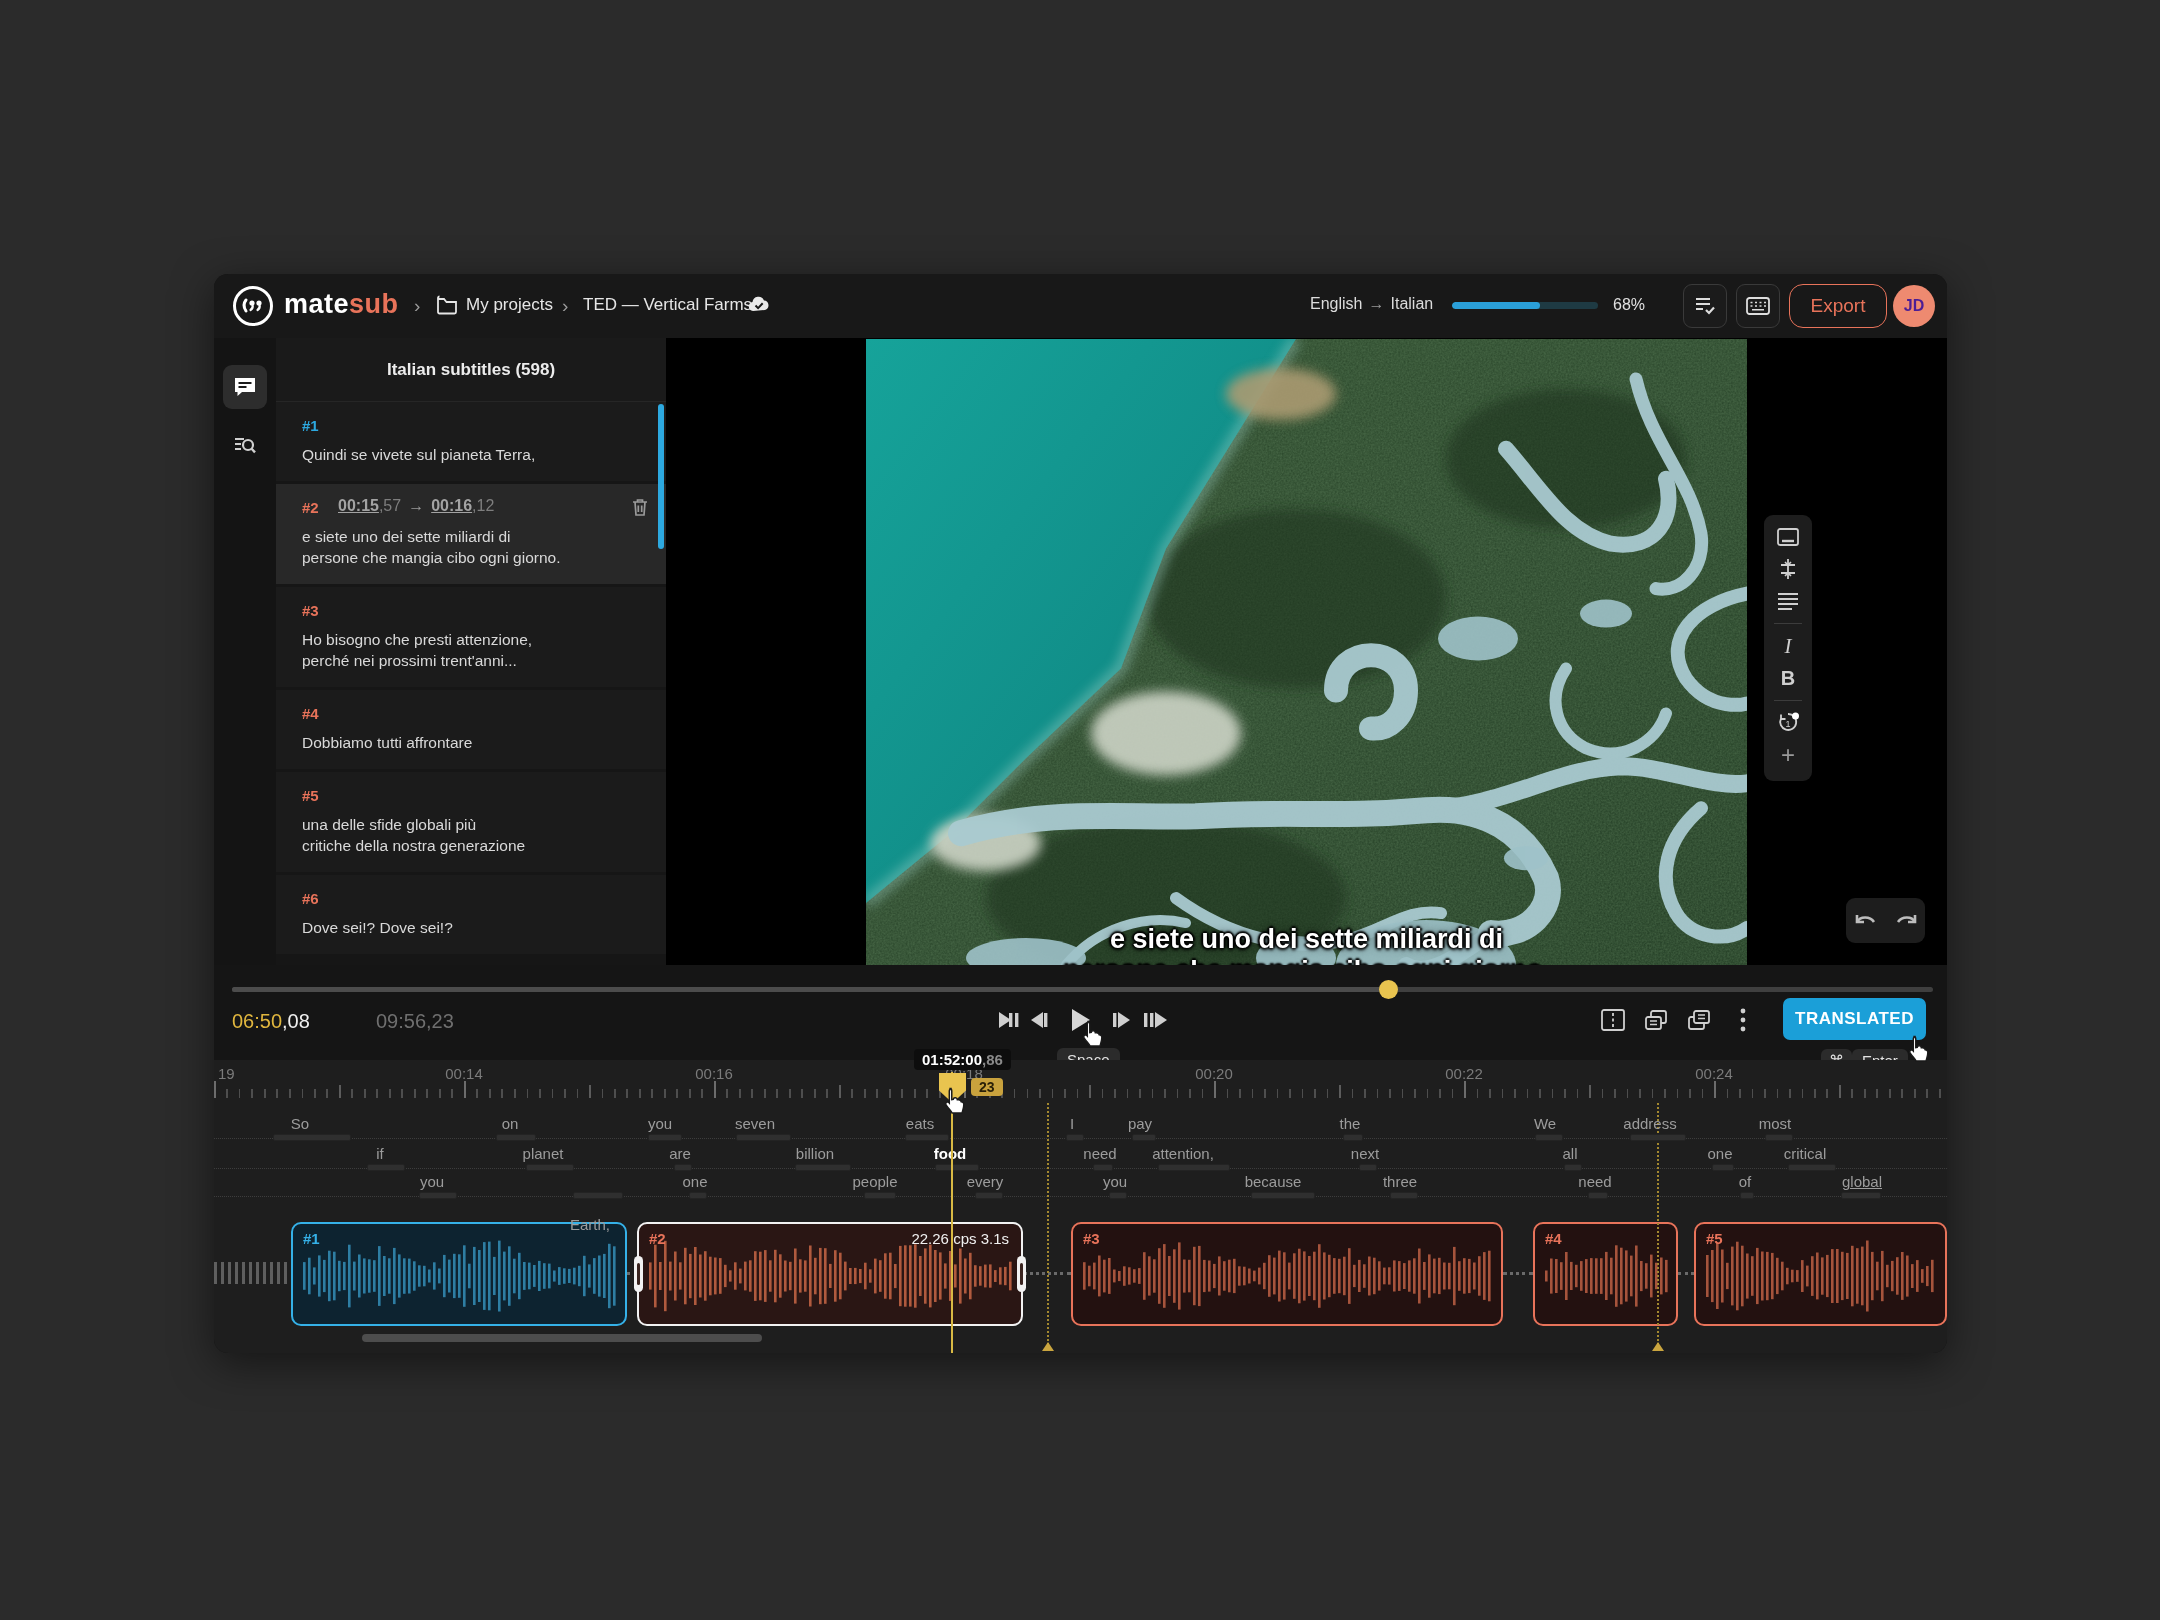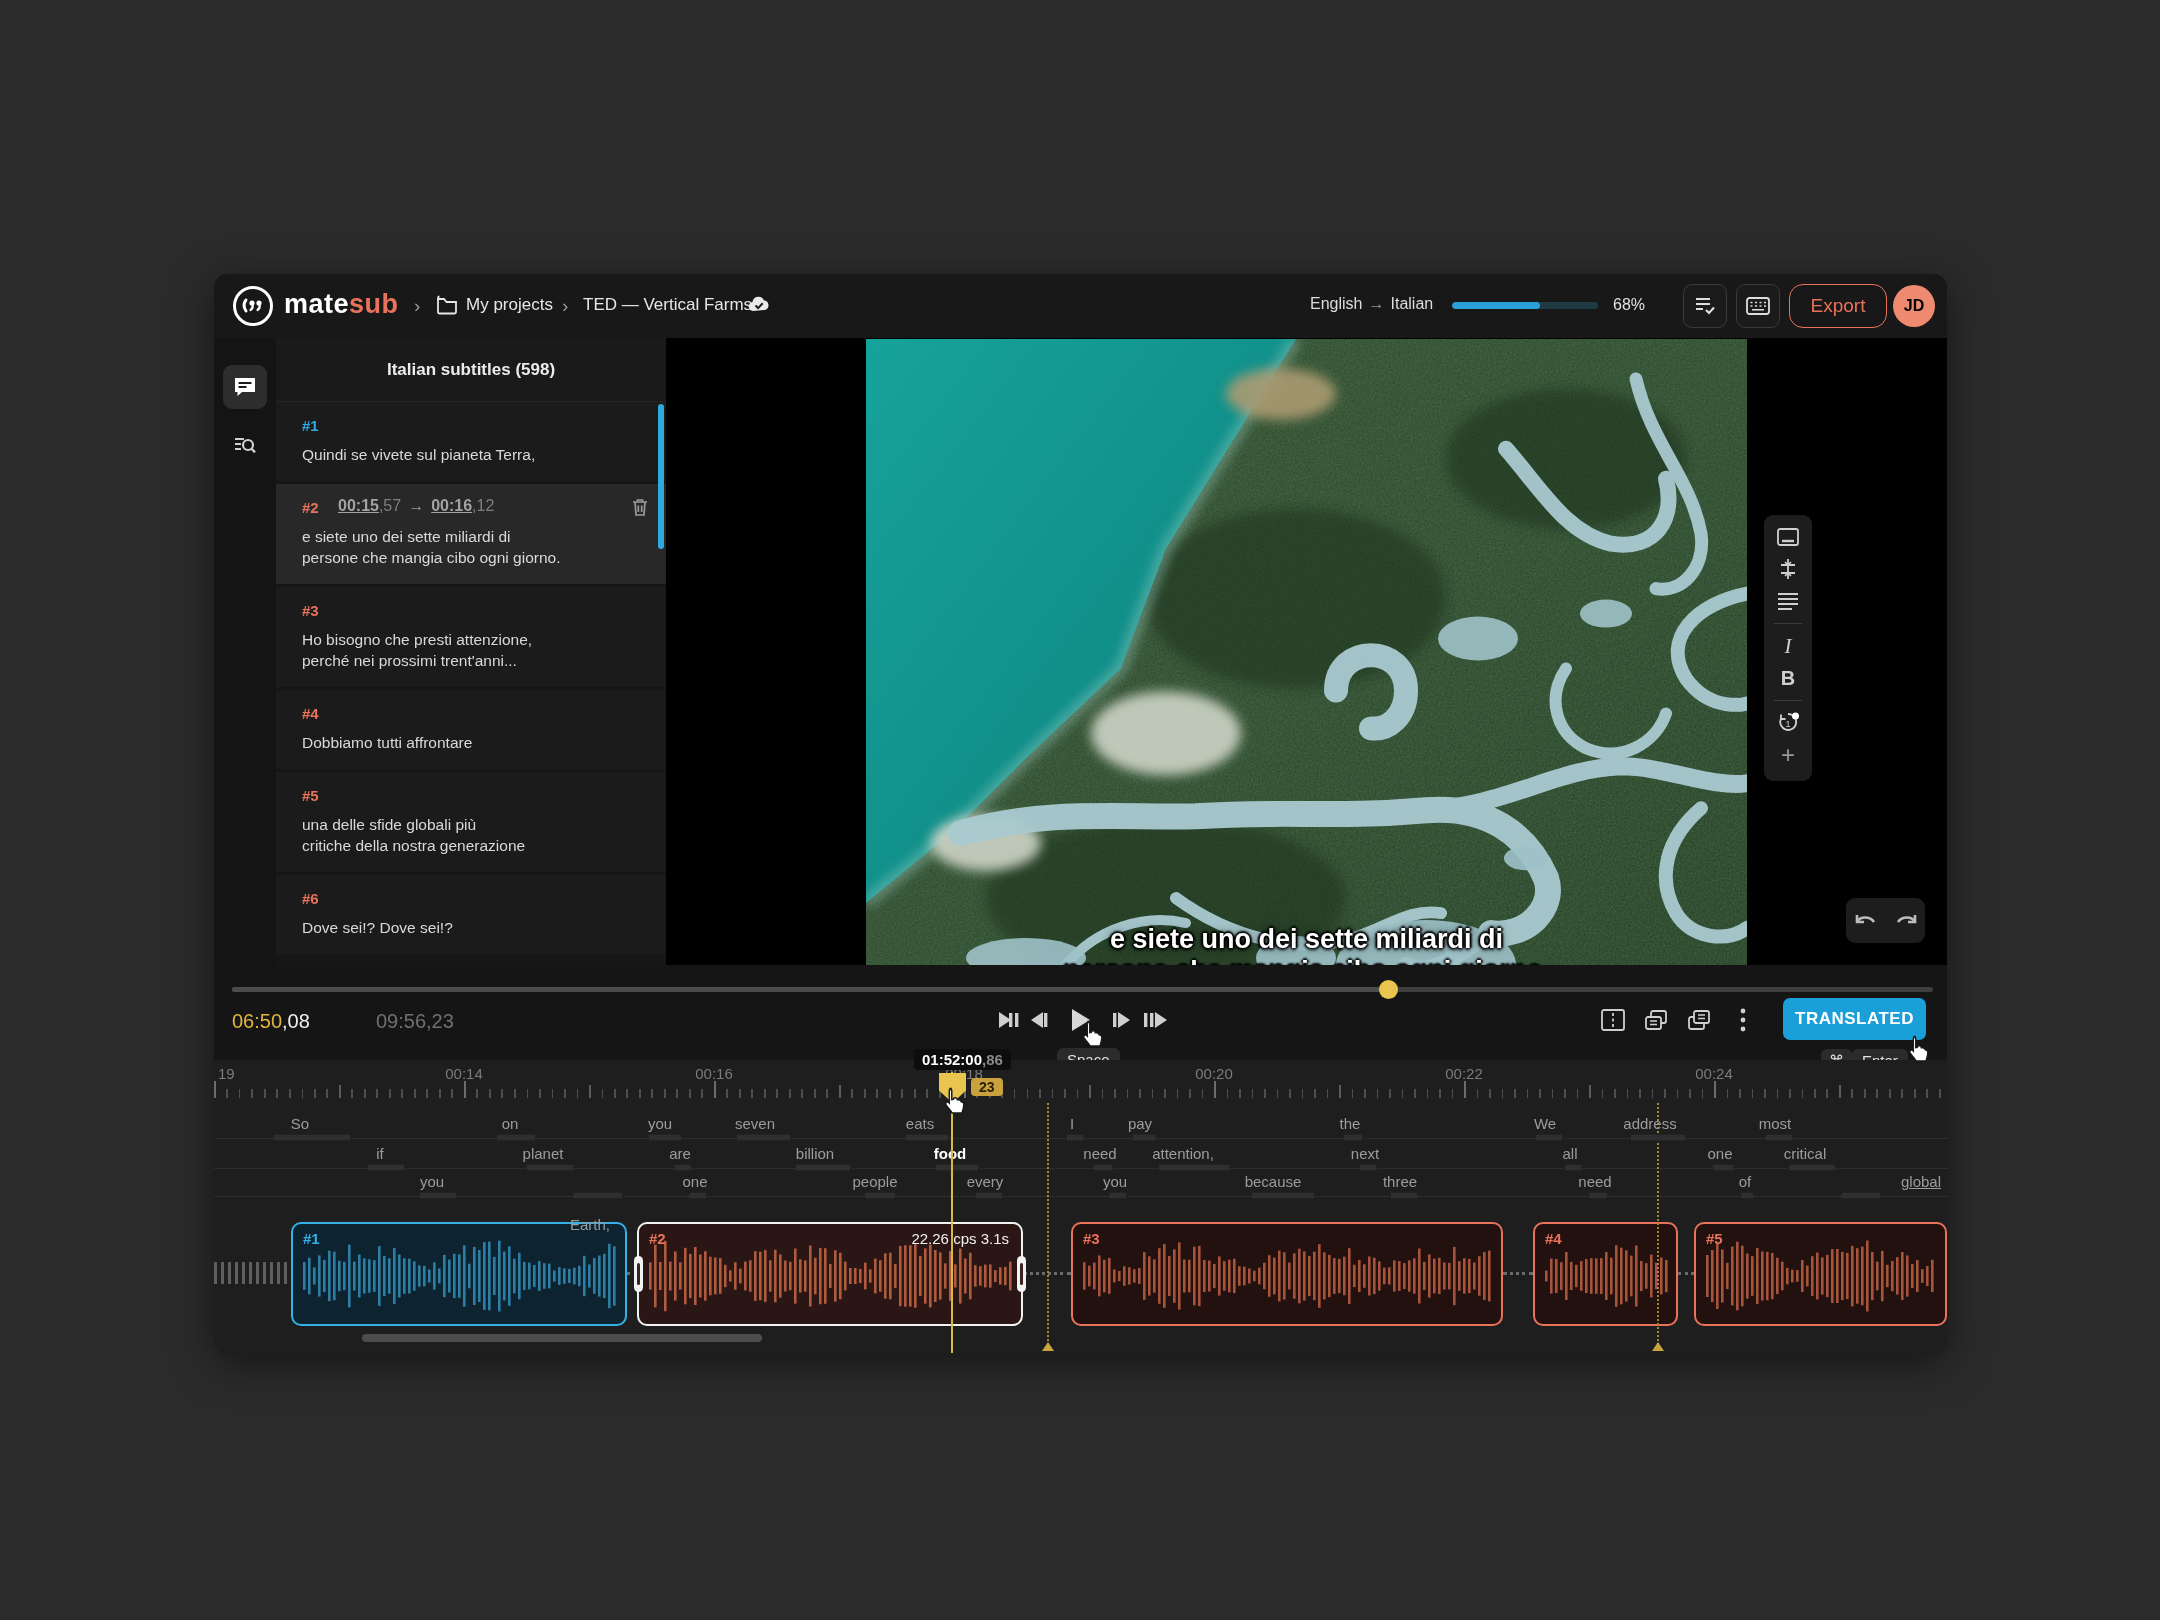--- a/index.html
+++ b/index.html
@@ -14,21 +14,21 @@
   .brand .sub { color:#e8735a; }
   .crumb-sep { position:absolute; top:21px; color:#9a9a9a; font-size:19px; }
   .crumb { position:absolute; top:21px; color:#e6e6e6; font-size:17px; white-space:nowrap; }
   #lang-pair { position:absolute; left:1096px; top:21px; font-size:16px; color:#dcdcdc; }
   #lang-pair .arr { color:#9a9a9a; padding:0 6px; }
   #progress-track { position:absolute; left:1238px; top:28px; width:146px; height:7px; border-radius:4px; background:#1e3a43; overflow:hidden; }
   #progress-fill { height:100%; border-radius:4px; background:#2a9fd8; }
   #progress-pct { position:absolute; left:1399px; top:22px; font-size:16px; color:#e0e0e0; }
   .tool-btn { position:absolute; top:10px; width:44px; height:44px; border:1px solid #3a3a3a; border-radius:9px; display:flex; align-items:center; justify-content:center; background:#1b1b1b; }
   #export-btn { position:absolute; left:1575px; top:10px; width:98px; height:44px; border:1.5px solid #e8735a; border-radius:14px; color:#e8735a; font-size:19px; display:flex; align-items:center; justify-content:center; background:transparent; }
-  #avatar { position:absolute; left:1679px; top:11px; width:42px; height:42px; border-radius:50%; background:#ee8a70; color:#000000; font-weight:bold; font-size:16px; display:flex; align-items:center; justify-content:center; }
+  #avatar { position:absolute; left:1679px; top:11px; width:42px; height:42px; border-radius:50%; background:#ee8a70; color:#4c1d95; font-weight:bold; font-size:16px; display:flex; align-items:center; justify-content:center; }
 
   
   #rail { position:absolute; left:0; top:64px; width:62px; height:627px; background:#141414; }
   .rail-btn { position:absolute; left:9px; width:44px; height:44px; border-radius:9px; display:flex; align-items:center; justify-content:center; }
   .rail-btn.active { background:#2d2d2d; }
 
   
   #subpanel { position:absolute; left:62px; top:64px; width:390px; height:627px; background:#161616; overflow:hidden; }
   #subpanel-header { height:64px; display:flex; align-items:center; justify-content:center; color:#ececec; font-size:17px; font-weight:bold; border-bottom:1px solid #262626; background:#1a1a1a; }
   .sub-item { position:relative; background:#1b1b1b; margin-bottom:3px; padding:15px 20px 16px 26px; }
@@ -475,21 +475,21 @@
         <span class="word" style="left: 901px; top: 113px;">you</span>
         <div class="word-bar" style="left: 1036.6px; width: 64px; top: 132px;"></div>
         <span class="word" style="left: 1059px; top: 113px;">because</span>
         <div class="word-bar" style="left: 1176.2px; width: 28px; top: 132px;"></div>
         <span class="word" style="left: 1186px; top: 113px;">three</span>
         <div class="word-bar" style="left: 1374px; width: 20px; top: 132px;"></div>
         <span class="word" style="left: 1381px; top: 113px;">need</span>
         <div class="word-bar" style="left: 1526.1px; width: 14px; top: 132px;"></div>
         <span class="word" style="left: 1531px; top: 113px;">of</span>
         <div class="word-bar" style="left: 1627px; width: 40px; top: 132px;"></div>
-        <span class="word" style="left: 1707px; top: 113px; text-decoration: underline;">global</span>
+        <span class="word" style="left: 1648px; top: 113px; text-decoration: underline;">global</span>
       </div>
   </div>
 
   <div id="conn-stub"></div>
   <div id="clips-layer">
       <div class="clip clip-blue" style="left: 77px; width: 336px;">
         <svg width="332" height="100" viewBox="0 0 332 100">
           <rect x="10" y="38.1" width="2.6" height="27.7" fill="#2e7ea3"></rect>
           <rect x="15" y="33.7" width="2.6" height="36.6" fill="#2e7ea3"></rect>
           <rect x="20" y="43.4" width="2.6" height="17.1" fill="#2e7ea3"></rect>

